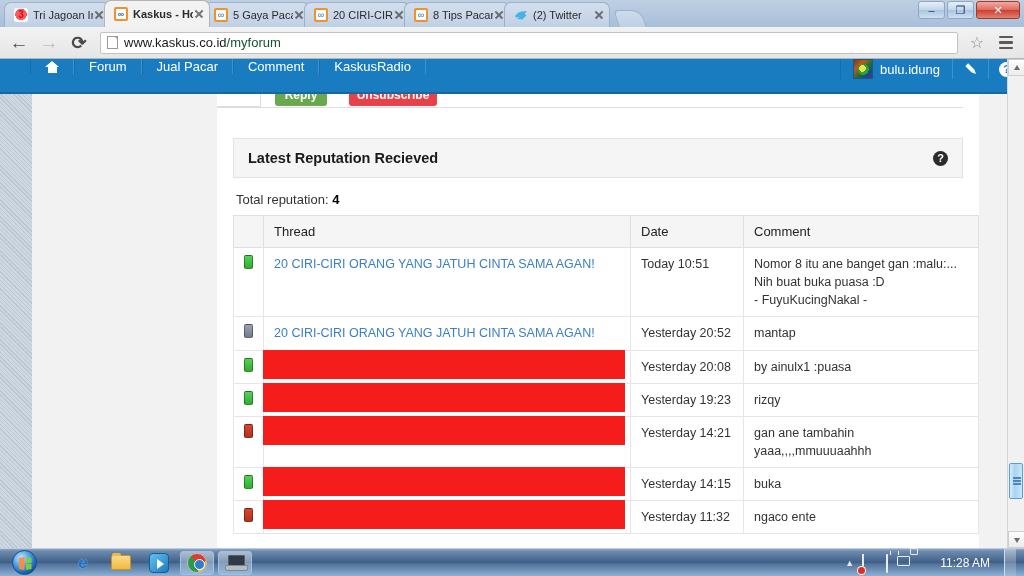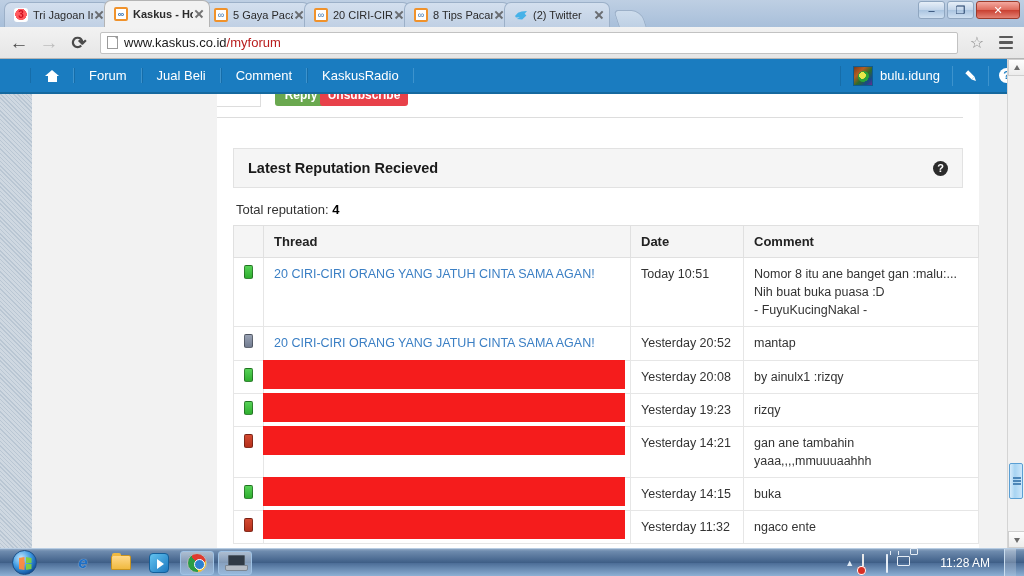--- a/index.html
+++ b/index.html
@@ -179,21 +179,21 @@
     position: relative;
     flex: 0 0 11px;
   }
   .page-icon::after {
     content: ""; position: absolute;
     top: -1px; right: -1px;
     border-left: 4px solid transparent;
     border-top: 4px solid #9a9a9a;
   }
   .url { font-size: 13px; color: #1a1a1a; }
-  .url .dim { color: #b91c1c; }
+  .url .dim { color: #14532d; }
   .star-btn {
     width: 22px; height: 22px; flex: 0 0 22px;
     text-align: center; line-height: 22px;
     font-size: 16px; color: #8a8a8a;
   }
   .menu-btn {
     width: 20px; height: 22px; flex: 0 0 20px;
     display: flex; flex-direction: column;
     justify-content: center; gap: 3px;
     padding: 0 3px;
@@ -207,21 +207,21 @@
     background: #fff;
     overflow: hidden;
   }
 
   
   .kaskus-nav {
     height: 35px;
     background: #1a7cc0;
     border-bottom: 2px solid #15699f;
     display: flex;
-    align-items: center;
+    align-items: flex-start;
     color: #fff;
   }
   .knav-left { display: flex; align-items: stretch; margin-left: 30px; }
   .knav-item {
     padding: 0 14px;
     display: flex; align-items: center;
     font-size: 13px; color: #fff;
     border-right: 1px solid #3d93cd;
     border-left: 1px solid #166da9;
   }
@@ -316,38 +316,38 @@
   }
   .hatch-right {
     width: 14px; flex: 0 0 14px;
     background:
       repeating-linear-gradient(45deg, #b9c6d3 0 1px, #cfd8e1 1px 3px);
   }
 
   
   .cutoff-strip {
     position: relative;
-    height: 24px;
+    height: 14px;
     overflow: hidden;
     margin: 0 0 0 -16px;
     padding-left: 16px;
     border-bottom: 1px solid #ddd;
     background: #fff;
   }
   .cut-btn {
     position: absolute;
     top: -10px;
     height: 22px;
     border-radius: 3px;
     color: #fff;
     font-size: 12px; font-weight: bold;
     text-align: center; line-height: 22px;
   }
   .cut-btn.reply { left: 58px; width: 52px; background: #6aa84f; }
-  .cut-btn.unsub { left: 103px; width: 88px; background: #e8414a; }
+  .cut-btn.unsub { left: 132px; width: 88px; background: #e8414a; }
   .cut-side {
     position: absolute; left: 0; top: -13px;
     width: 44px; height: 26px;
     border-right: 1px solid #ddd; border-bottom: 1px solid #ddd;
     background: #fff;
   }
 
   
   .section-header {
     margin-top: 30px;
@@ -378,21 +378,21 @@
   table.rep {
     width: 745px;
     border-collapse: collapse;
     table-layout: fixed;
     font-size: 12.5px;
   }
   table.rep th {
     background: #f5f5f5;
     border: 1px solid #e0e0e0;
     text-align: left;
-    font-weight: bold;
+    font-weight: normal;
     font-size: 13px;
     color: #222;
     padding: 8px 10px;
     height: 28px;
   }
   table.rep td {
     border: 1px solid #e6e6e6;
     padding: 7px 10px;
     vertical-align: top;
     color: #333;
@@ -690,21 +690,21 @@
   </div>
 
   <div class="viewport">
 
     <div class="kaskus-nav">
       <div class="knav-left">
         <div class="knav-item">
           <span class="home-icon"></span>
         </div>
         <div class="knav-item">Forum</div>
-        <div class="knav-item">Jual Beli</div>
+        <div class="knav-item">Jual Pacar</div>
         <div class="knav-item">Comment</div>
         <div class="knav-item">KaskusRadio</div>
       </div>
       <div class="knav-spacer"></div>
       <div class="knav-right">
         <div class="knav-user">
           <span class="avatar"></span>
           <span>bulu.idung</span>
         </div>
         <div class="knav-icon">
@@ -780,21 +780,21 @@
               <tr>
                 <td class="icon-cell">
                   <span class="rep-dot rep-green"></span>
                 </td>
                 <td>
                   <span class="redacted">
                       <span class="redacted-fill"></span>
                     </span>
                 </td>
                 <td>Yesterday 20:08</td>
-                <td>by ainulx1 :rizqy</td>
+                <td>by ainulx1 :puasa</td>
               </tr>
 
 
               <tr>
                 <td class="icon-cell">
                   <span class="rep-dot rep-green"></span>
                 </td>
                 <td>
                   <span class="redacted">
                       <span class="redacted-fill"></span>

